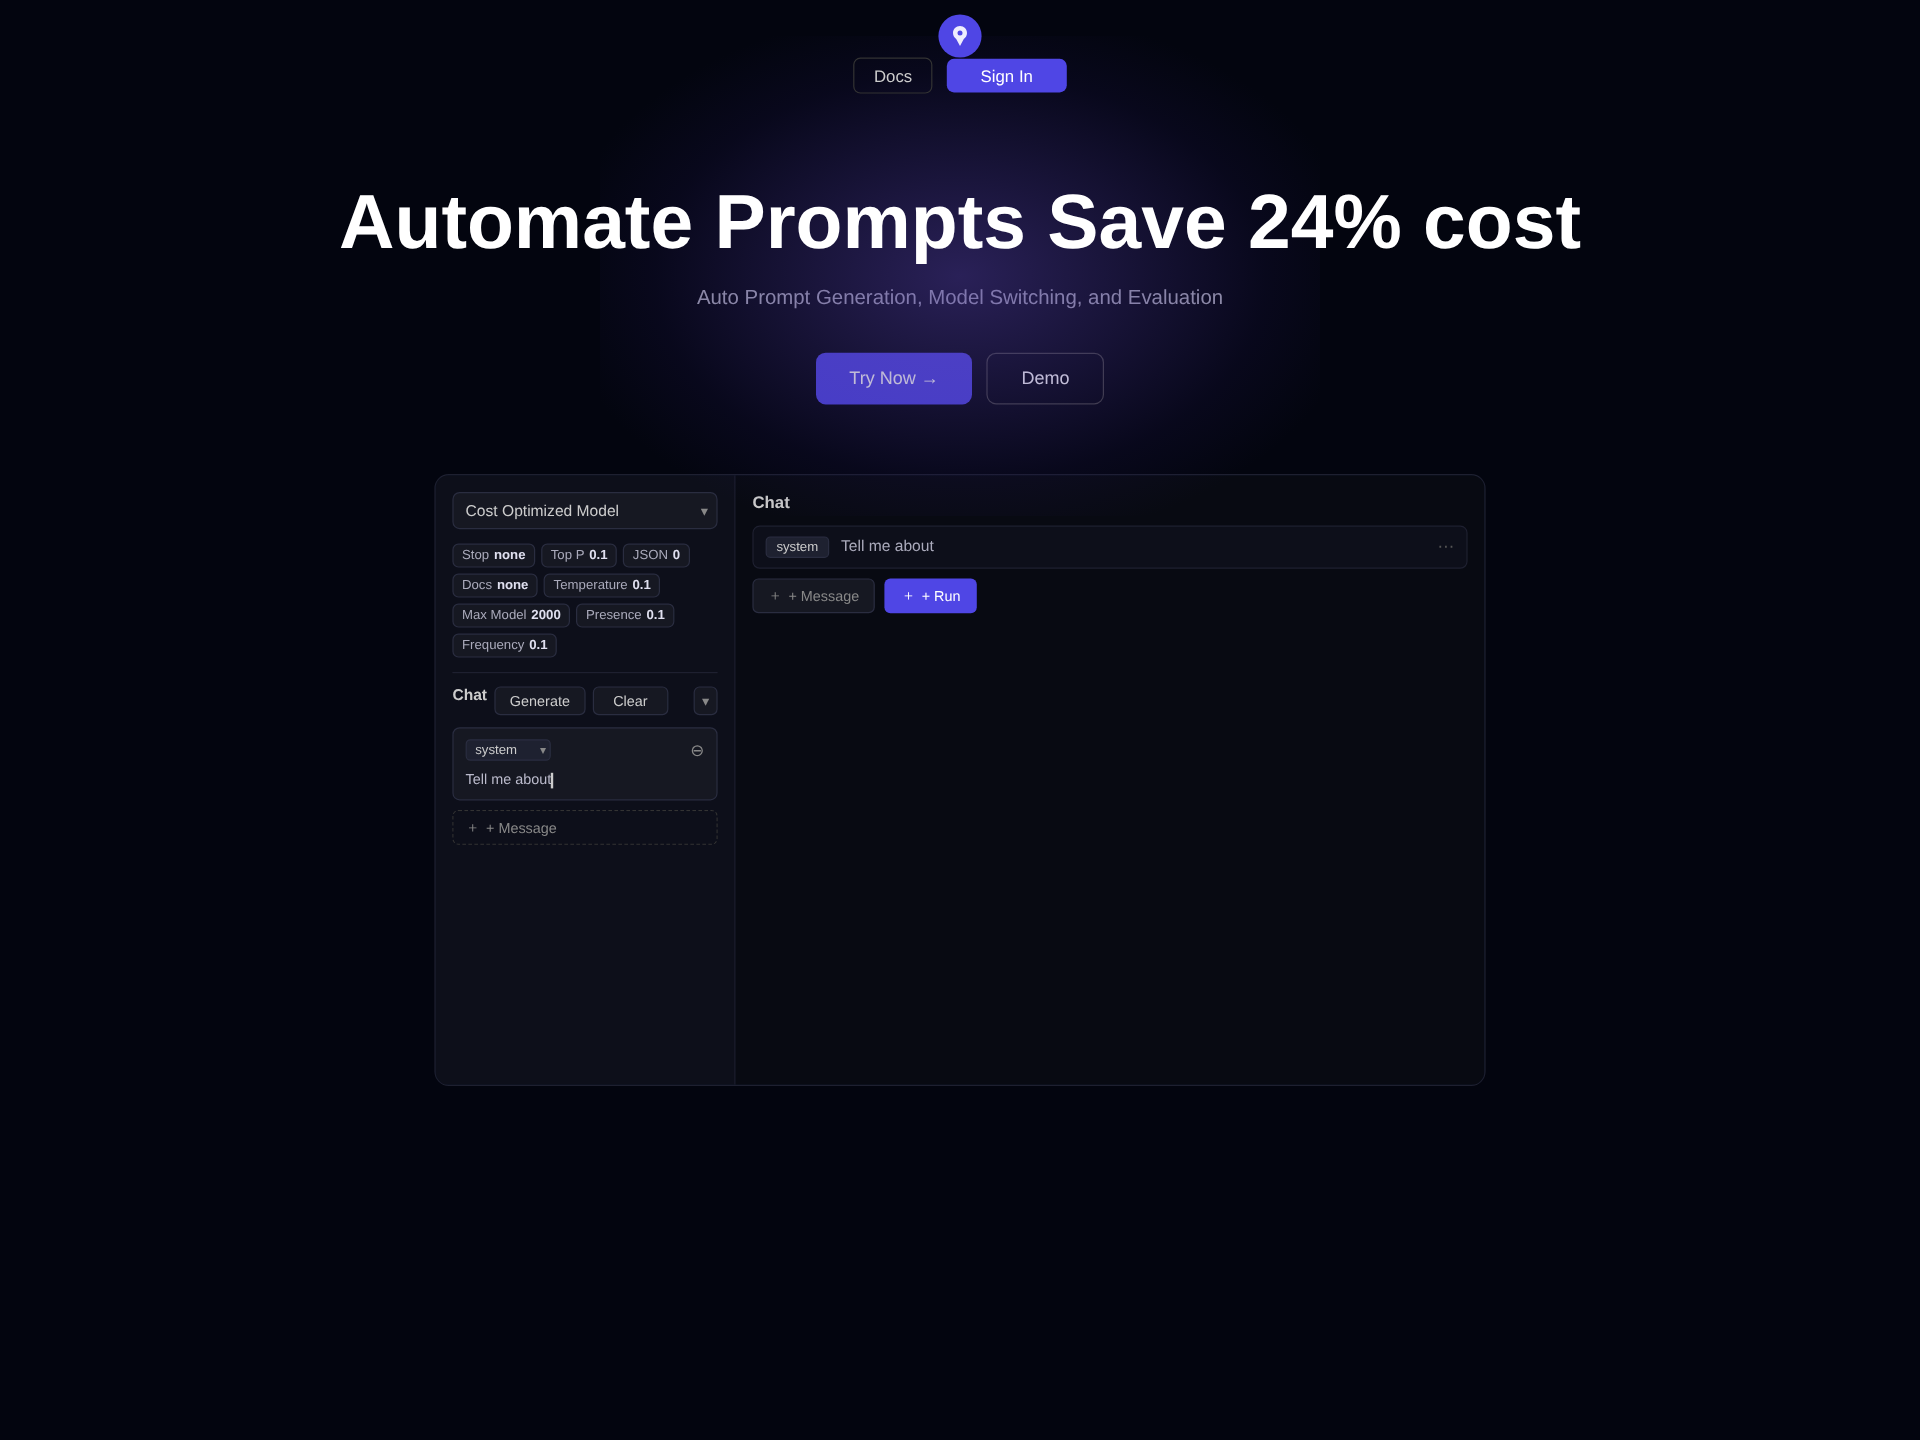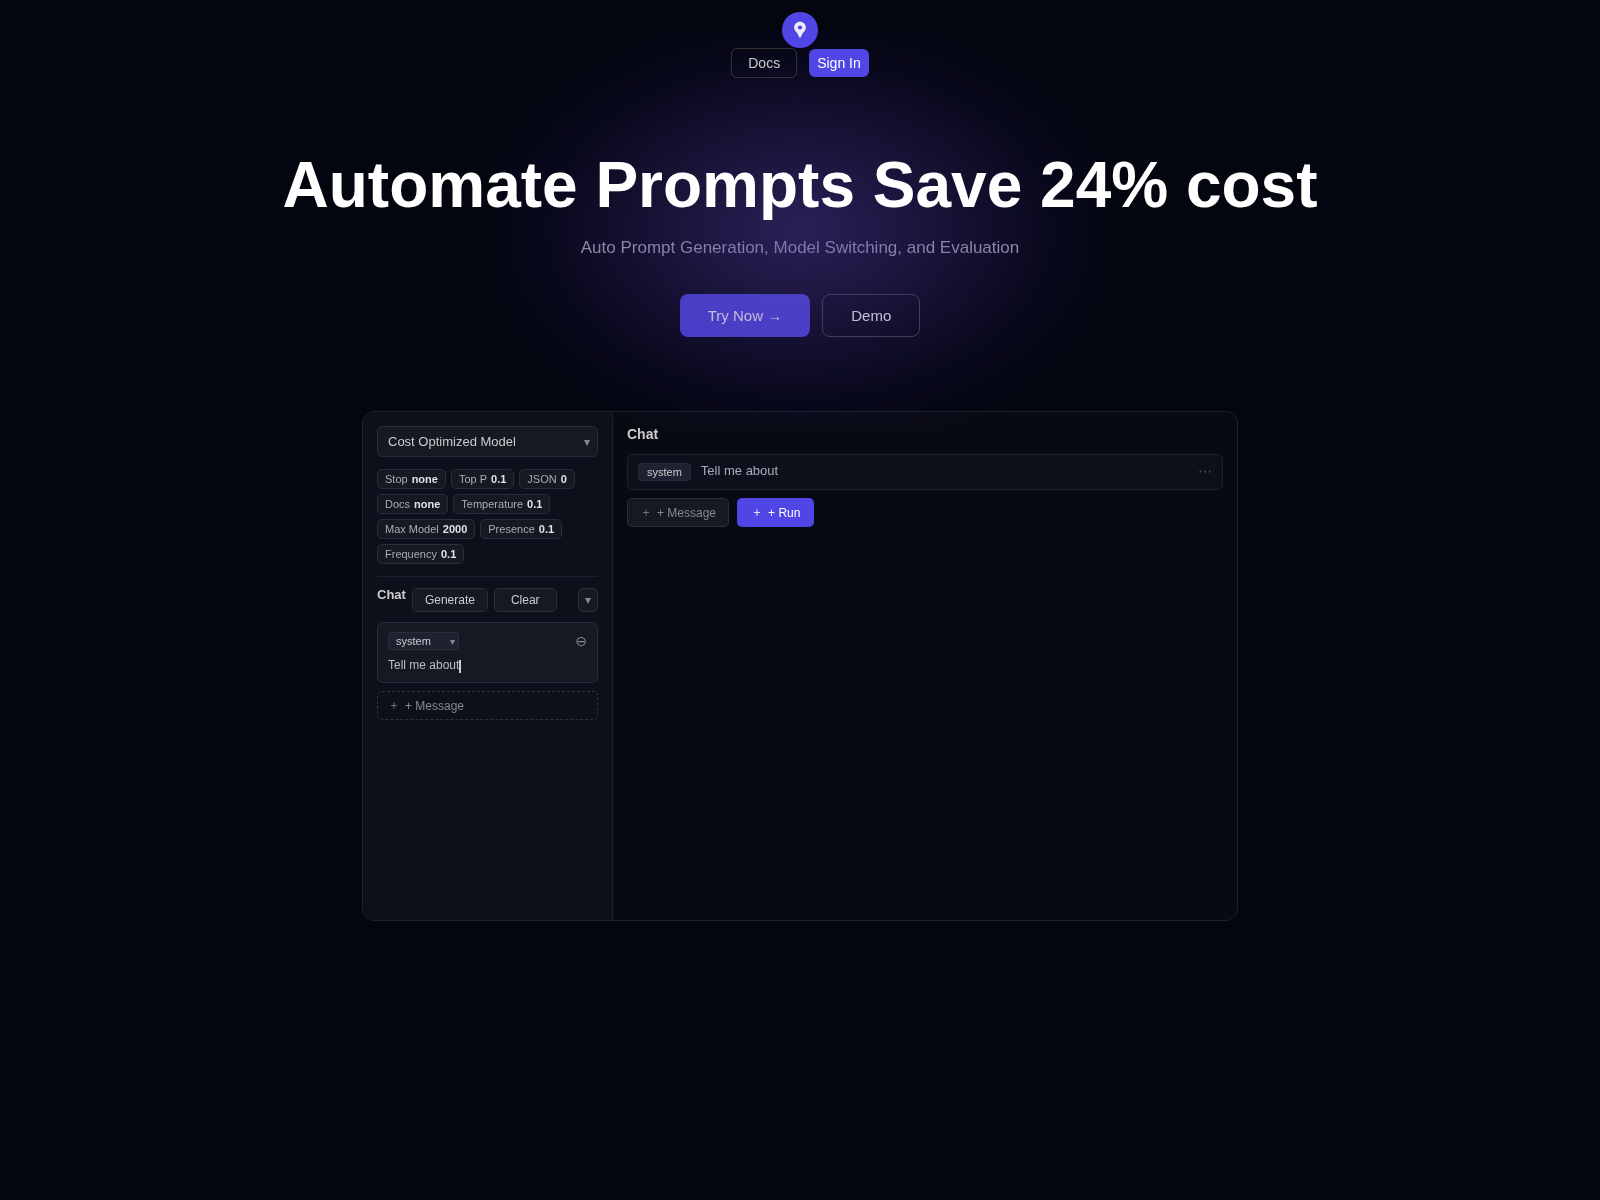--- a/index.html
+++ b/index.html
@@ -58,21 +58,21 @@
       padding: 6px 16px;
       cursor: pointer;
       font-size: 14px;
     }
 
     .btn-signin {
       background: #4f46e5;
       color: #fff;
       border: none;
       border-radius: 6px;
-      padding: 6px 8px;
+      padding: 6px 28px;
       cursor: pointer;
       font-size: 14px;
       font-weight: 500;
     }
 
     
     .hero {
       text-align: center;
       padding: 60px 40px 50px;
       position: relative;
@@ -127,21 +127,21 @@
       border: 1px solid #444;
       border-radius: 8px;
       padding: 12px 28px;
       font-size: 15px;
       cursor: pointer;
     }
 
     
     .ui-panel {
       display: flex;
-      margin: 24px auto;
+      margin: 8px auto;
       width: 876px;
       background: #0f172a;
       border-radius: 12px;
       border: 1px solid #1e2030;
       overflow: hidden;
       min-height: 510px;
     }
 
     
     .left-panel {

